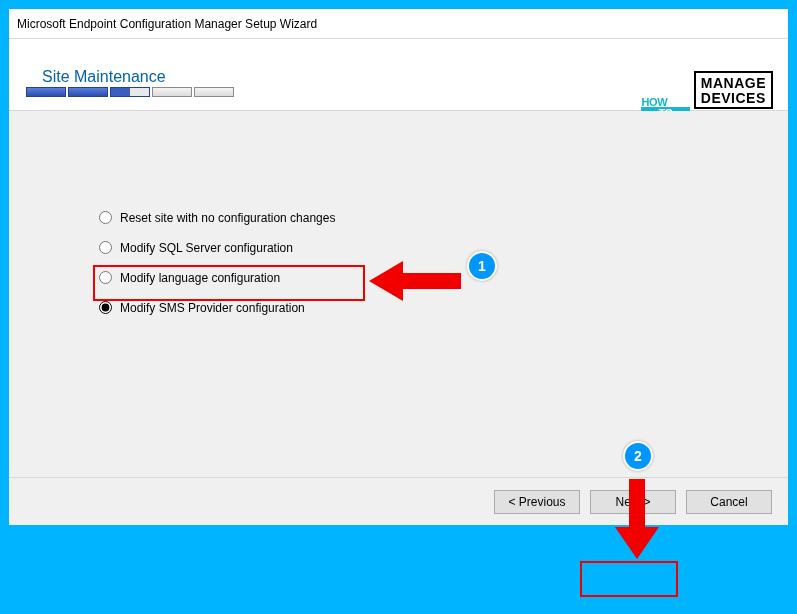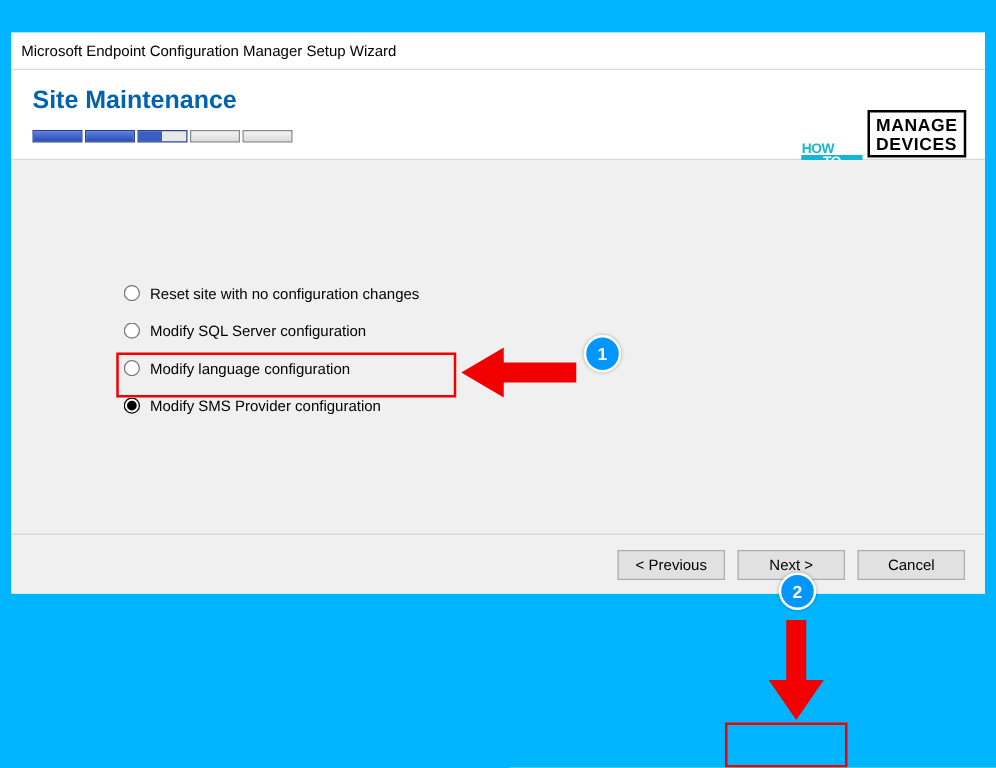--- a/index.html
+++ b/index.html
@@ -8,23 +8,23 @@
     width: 797px;
     height: 614px;
     background: #00b4ff;
     font-family: "Segoe UI", Tahoma, sans-serif;
     font-size: 12px;
     color: #000;
     position: relative;
   }
   .frame {
     position: absolute;
-    left: 9px; top: 26px;
-    width: 779px; height: 449px;
-    background: #86efac;
+    left: 9px; top: 9px;
+    width: 779px; height: 516px;
+    background: #f9a8d4;
   }
   
   .titlebar {
     height: 30px;
     background: #fff;
     border-bottom: 1px solid #d9d9d9;
     padding: 0 8px;
     display: flex;
     align-items: center;
     font-size: 12px;
@@ -33,23 +33,23 @@
   
   .header {
     position: relative;
     background: #fff;
     height: 72px;
     border-bottom: 1px solid #d9d9d9;
   }
   .header h1 {
     position: absolute;
     left: 17px; top: 13px;
-    margin: 0;
-    font-weight: 700;
-    font-size: 20px;
+    margin: 16px;
+    font-weight: 400;
+    font-size: 16px;
     color: #0063b1;
   }
   .progress {
     position: absolute;
     left: 17px; top: 48px;
     display: flex;
     height: 12px;
   }
   .progress .seg {
     width: 40px; height: 10px;

